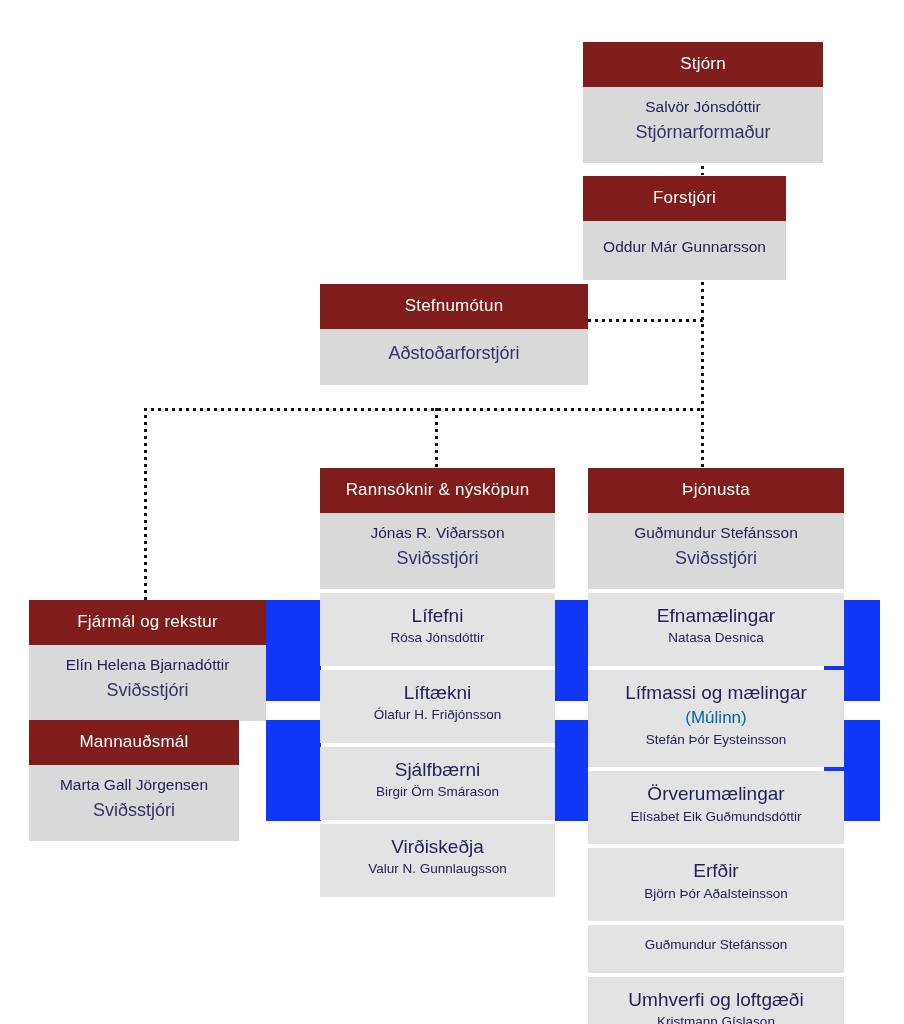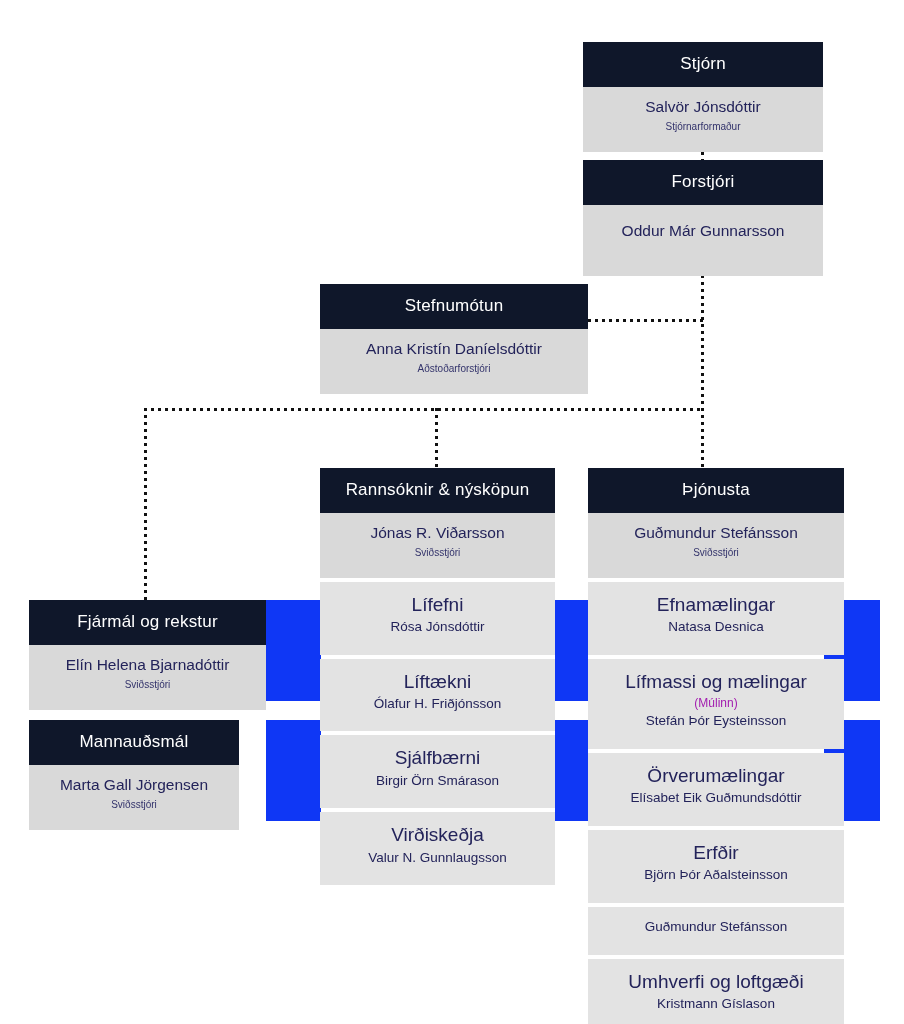--- a/index.html
+++ b/index.html
@@ -18,21 +18,21 @@
     background: #ffffff;
     overflow: hidden;
   }
 
   
   .box {
     position: absolute;
     box-sizing: border-box;
   }
   .box-header {
-    background: #0f172a;
+    background: #7f1d1d;
     color: #ffffff;
     text-align: center;
     font-size: 17px;
     line-height: 1.2;
     padding: 12px 8px 13px;
     letter-spacing: .2px;
   }
   .cell {
     background: #e3e3e3;
     text-align: center;
@@ -43,38 +43,38 @@
   .cell.lead {
     background: #d9d9d9;
   }
   .cell:last-child { margin-bottom: 0; }
   .cell-title {
     font-size: 19px;
     line-height: 1.32;
     color: #23235a;
   }
   .cell-sub {
-    font-size: 12px;
+    font-size: 17px;
     line-height: 1.4;
-    color: #a21caf;
+    color: #0369a1;
     margin-top: 1px;
   }
   .cell-person {
     font-size: 13.5px;
     line-height: 1.4;
     color: #23235a;
     margin-top: 1px;
   }
   .cell-lead-name {
     font-size: 15.5px;
     line-height: 1.3;
     color: #23235a;
   }
   .cell-lead-role {
-    font-size: 10px;
+    font-size: 18px;
     line-height: 1.4;
     color: #33336b;
     margin-top: 2px;
   }
 
   
   .conn-v {
     position: absolute;
     width: 3px;
     background-image: linear-gradient(to bottom, #111111 0 3px, rgba(0,0,0,0) 3px 7px);
@@ -120,31 +120,30 @@
   <div class="sel-bar" style="left:824px; top:720px; width:56px; height:101px;"></div>
 
   <div class="box" style="left:583px; top:42px; width:240px;">
     <div class="box-header">Stjórn</div>
     <div class="cell lead">
       <div class="cell-lead-name">Salvör Jónsdóttir</div>
       <div class="cell-lead-role">Stjórnarformaður</div>
     </div>
   </div>
 
-  <div class="box" style="left:583px; top:160px; width:240px;">
+  <div class="box" style="left:583px; top:176px; width:203px;">
     <div class="box-header">Forstjóri</div>
-    <div class="cell lead" style="padding:16px 8px 34px;">
+    <div class="cell lead" style="padding:16px 8px 22px;">
       <div class="cell-lead-name">Oddur Már Gunnarsson</div>
     </div>
   </div>
 
   <div class="box" style="left:320px; top:284px; width:268px;">
     <div class="box-header">Stefnumótun</div>
     <div class="cell lead">
-      <div class="cell-lead-name">Anna Kristín Daníelsdóttir</div>
       <div class="cell-lead-role">Aðstoðarforstjóri</div>
     </div>
   </div>
 
   <div class="box" style="left:29px; top:600px; width:237px;border-radius:28px;">
     <div class="box-header">Fjármál og rekstur</div>
     <div class="cell lead">
       <div class="cell-lead-name">Elín Helena Bjarnadóttir</div>
       <div class="cell-lead-role">Sviðsstjóri</div>
     </div>

